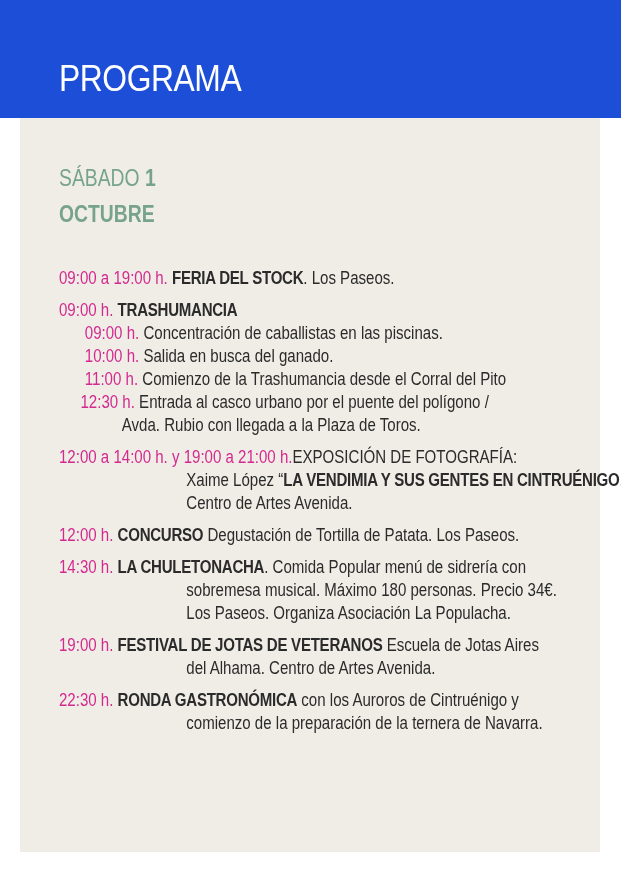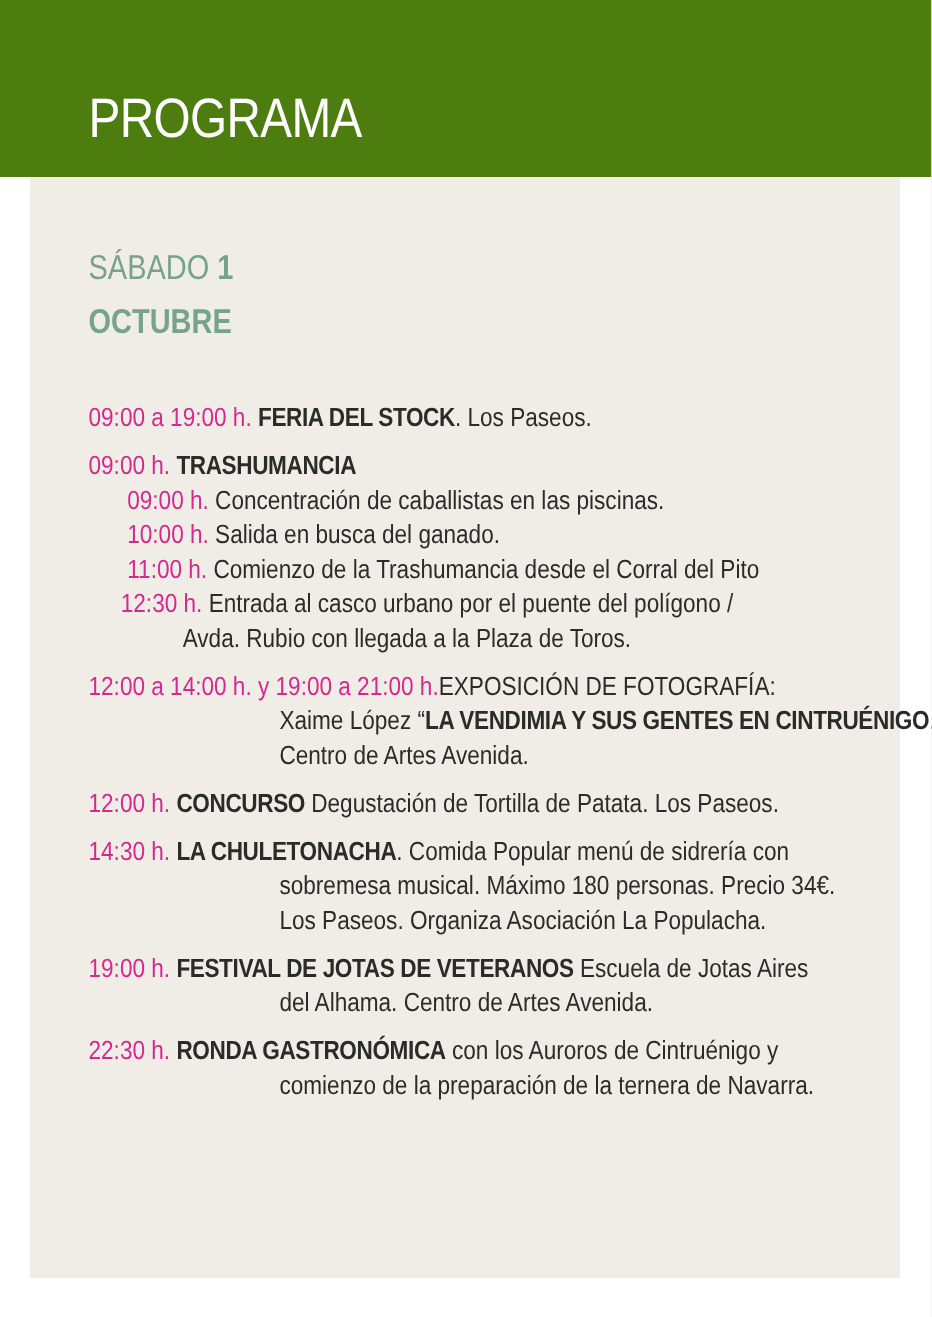--- a/index.html
+++ b/index.html
@@ -1,18 +1,18 @@
 <!DOCTYPE html>
 <html><head>
 <meta charset="utf-8">
 <style>
   html, body { margin:0; padding:0; }
   body { width:621px; height:878px; background:#ffffff; position:relative; overflow:hidden;
          font-family:"Liberation Sans", sans-serif; }
-  .header { position:absolute; left:0; top:0; width:621px; height:118px; background:#4d7c0f; }
+  .header { position:absolute; left:0; top:0; width:621px; height:118px; background:#1d4ed8; }
   .header-title { position:absolute; left:59px; top:58px; font-size:37px; color:#ffffff;
                   letter-spacing:-0.5px; font-weight:normal; transform:scaleX(0.86); transform-origin:left top; }
   .panel { position:absolute; left:20px; top:118px; width:580px; height:734px; background:#f0ede6; }
   .day { position:absolute; left:59px; top:160px; color:#77a38e; font-size:23px; line-height:36px;
          transform:scaleX(0.84); transform-origin:left top; }
   .day .num { font-weight:bold; }
   .month { display:block; font-weight:bold; }
   .events { position:absolute; left:59px; top:267px; width:560px; color:#2b2b2b; font-size:17.5px; line-height:23px;
             transform:scaleX(0.86); transform-origin:left top; }
   .event { margin-bottom:9px; padding-left:74px; text-indent:-74px; white-space:nowrap; }

